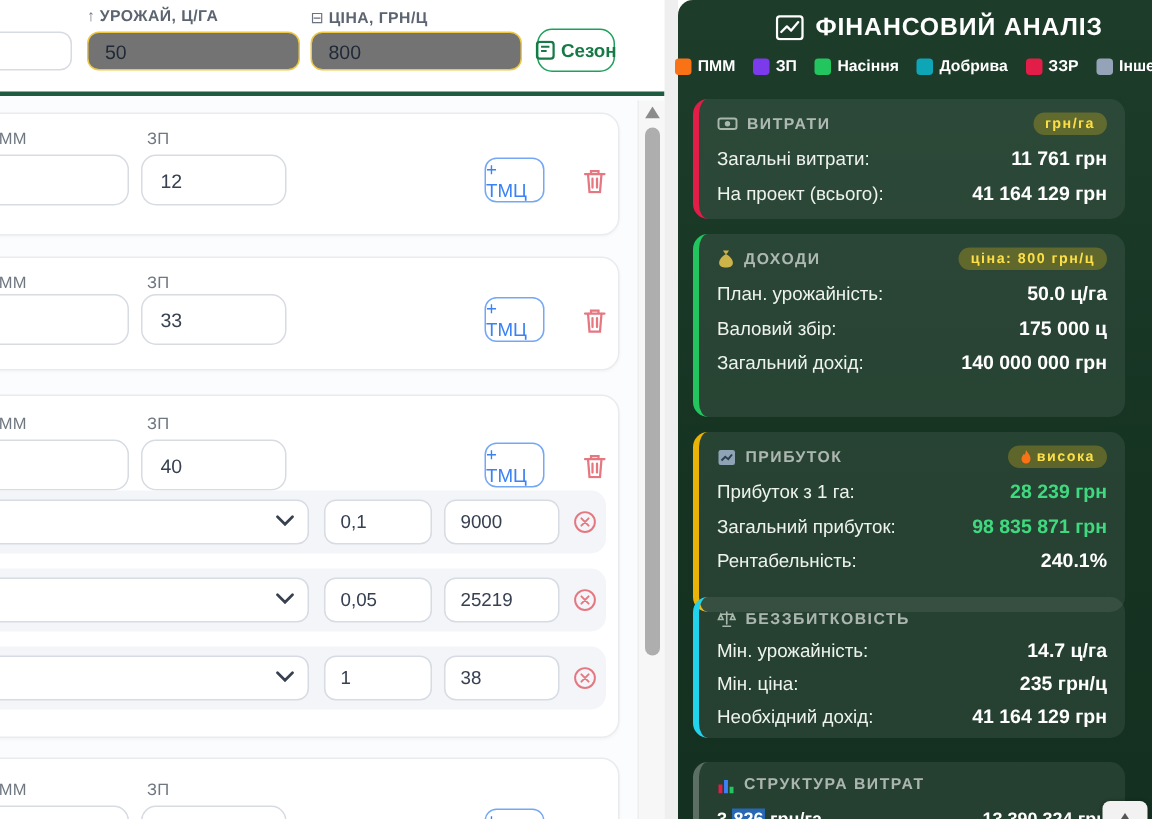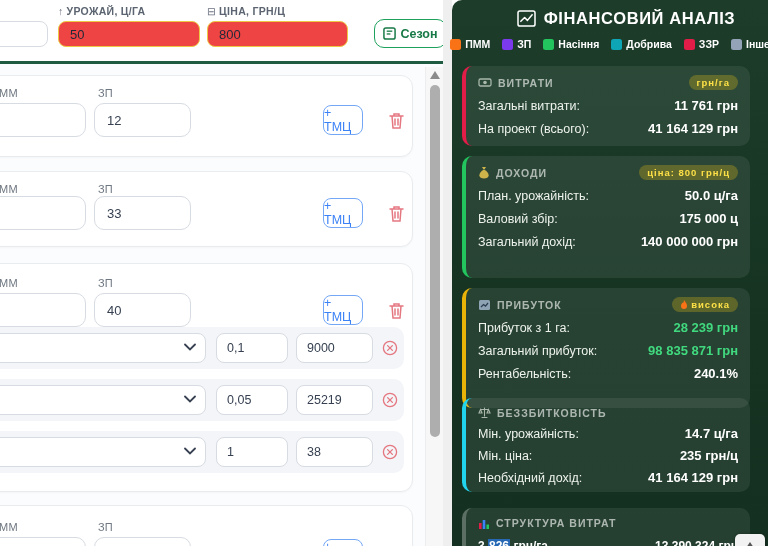--- a/index.html
+++ b/index.html
@@ -9,24 +9,24 @@
 
   
   .left-pane { position:absolute; left:0; top:0; width:443px; height:546px; background:#fbfcfd; }
   .toolbar { position:absolute; left:0; top:0; width:443px; height:64px; background:#fff;
              border-bottom:3px solid #1e5b40; }
   .fld-label { position:absolute; top:5px; font-size:10.5px; color:#5b6470; letter-spacing:.3px; font-weight:bold; white-space:nowrap; }
   .fld-label .ic { color:#6b7280; margin-right:3px; font-weight:normal; }
   .tb-input { position:absolute; top:21px; height:26px; border-radius:8px; border:1px solid #d7dbe2;
               background:#fff; font-size:13px; color:#1f2937; padding:0 11px; outline:none;
               font-family:"Liberation Sans", sans-serif; }
-  .tb-input.yellow { background:#ef4444; border:1.5px solid #ecc844; }
-  .btn-season { position:absolute; left:358px; top:19px; width:73px; height:29px; background:#fff;
+  .tb-input.yellow { background:#737373; border:1.5px solid #ecc844; }
+  .btn-season { position:absolute; left:358px; top:19px; width:52px; height:29px; background:#fff;
                 border:1.5px solid #1da15c; border-radius:10px; color:#177a46; font-size:12.5px;
-                display:flex; align-items:center; justify-content:center; gap:4px; cursor:pointer; font-weight:bold;margin-left:16px;}
+                display:flex; align-items:center; justify-content:center; gap:4px; cursor:pointer; font-weight:bold;}
   .content { position:absolute; left:0; top:67px; width:443px; height:479px; background:#fbfcfd; }
 
   .crop-card { position:absolute; left:-70px; width:483px; background:#fff; border:1px solid #e9ecef;
                border-radius:12px; box-shadow:0 1px 2px rgba(0,0,0,.03); }
   .lbl { position:absolute; top:11px; font-size:11px; color:#6f7781; letter-spacing:.2px; }
   .lbl-pmm { left:60px; } .lbl-zp { left:167px; }
   .crop-inp { position:absolute; top:27px; height:34px; border:1px solid #d7dbe2; border-radius:10px;
               background:#fff; font-size:13px; color:#374151; padding:0 12px; outline:none;
               font-family:"Liberation Sans", sans-serif; }
   .inp-pmm { left:10px; width:145px; } .inp-zp { left:163px; width:97px; }

